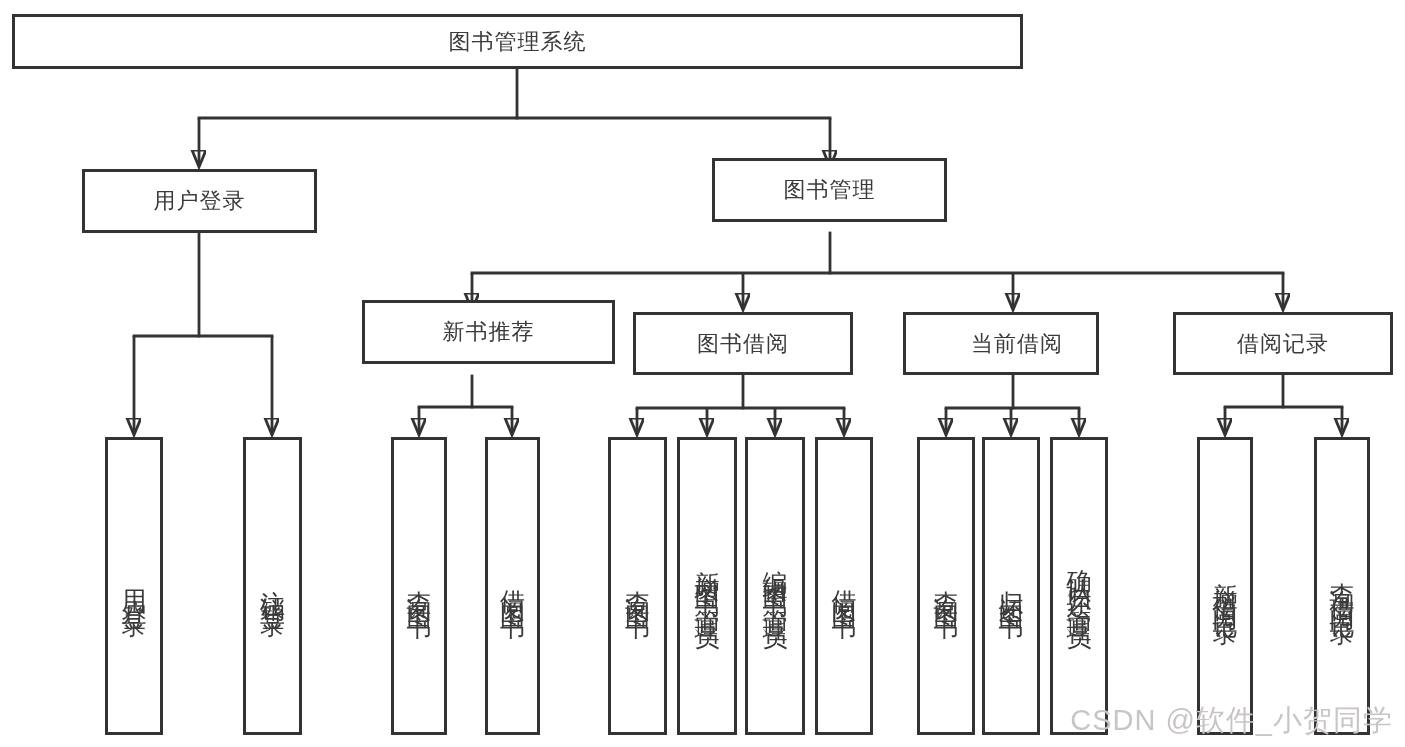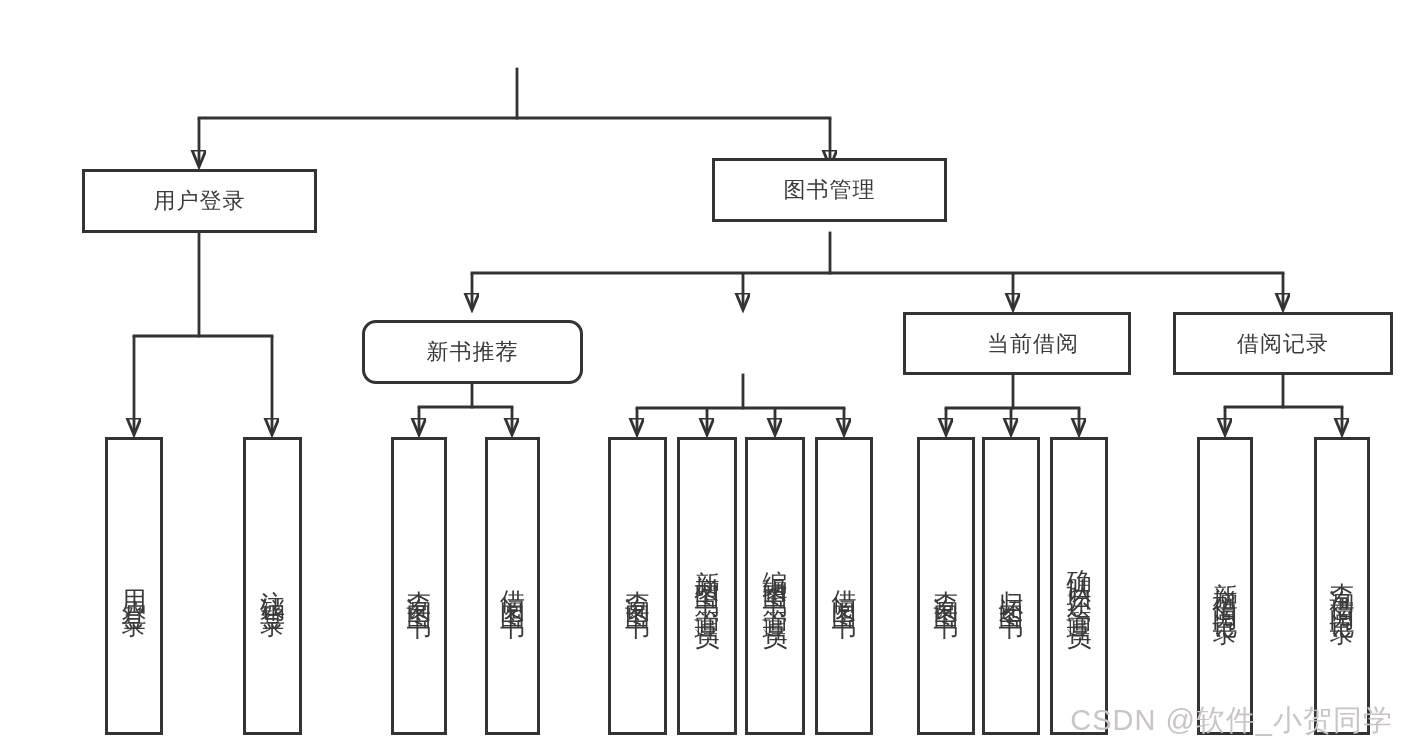--- a/index.html
+++ b/index.html
@@ -30,23 +30,23 @@
     font-size:25px;
     letter-spacing:8px;
     line-height:1;
     color:#3a3a3a;
   }
 
   
   #n-root{left:12px;top:14px;width:1011px;height:55px;}
   #n-user-login{left:82px;top:169px;width:235px;height:64px;}
   #n-book-mgmt{left:712px;top:158px;width:235px;height:64px;}
-  #n-new-book{left:362px;top:320px;width:221px;height:64px;border-radius:14px;}
+  #n-new-book{left:362px;top:300px;width:253px;height:64px;}
   #n-book-borrow{left:633px;top:312px;width:220px;height:63px;}
-  #n-current-borrow{left:903px;top:312px;width:228px;height:63px;padding-left:32px;}
+  #n-current-borrow{left:903px;top:312px;width:196px;height:63px;padding-left:32px;}
   #n-borrow-record{left:1173px;top:312px;width:220px;height:63px;}
 
   
   #c-user-login{left:105px;width:58px;}
   #c-logout{left:243px;width:59px;}
   #c-nb-query{left:391px;width:56px;}
   #c-nb-borrow{left:485px;width:55px;}
   #c-bb-query{left:608px;width:59px;}
   #c-bb-add{left:677px;width:60px;}
   #c-bb-edit{left:745px;width:60px;}
@@ -127,31 +127,37 @@
     </g>
 
     <g>
       <path class="rail" d="M1283,375 V407"></path>
       <path class="rail" d="M1225,407 H1342"></path>
       <path d="M1225,407 V434" marker-end="url(#arw)"></path>
       <path d="M1342,407 V434" marker-end="url(#arw)"></path>
     </g>
   </svg>
 
+  <div class="node hdr" id="n-root">
+    <span>图书管理系统</span>
+  </div>
 
   <div class="node hdr" id="n-user-login">
     <span>用户登录</span>
   </div>
   <div class="node hdr" id="n-book-mgmt">
     <span>图书管理</span>
   </div>
 
   <div class="node hdr" id="n-new-book">
     <span>新书推荐</span>
   </div>
+  <div class="node hdr" id="n-book-borrow">
+    <span>图书借阅</span>
+  </div>
   <div class="node hdr" id="n-current-borrow">
     <span>当前借阅</span>
   </div>
   <div class="node hdr" id="n-borrow-record">
     <span>借阅记录</span>
   </div>
 
   <div class="node col" id="c-user-login">
     <span class="vtext">用户登录</span>
   </div>

